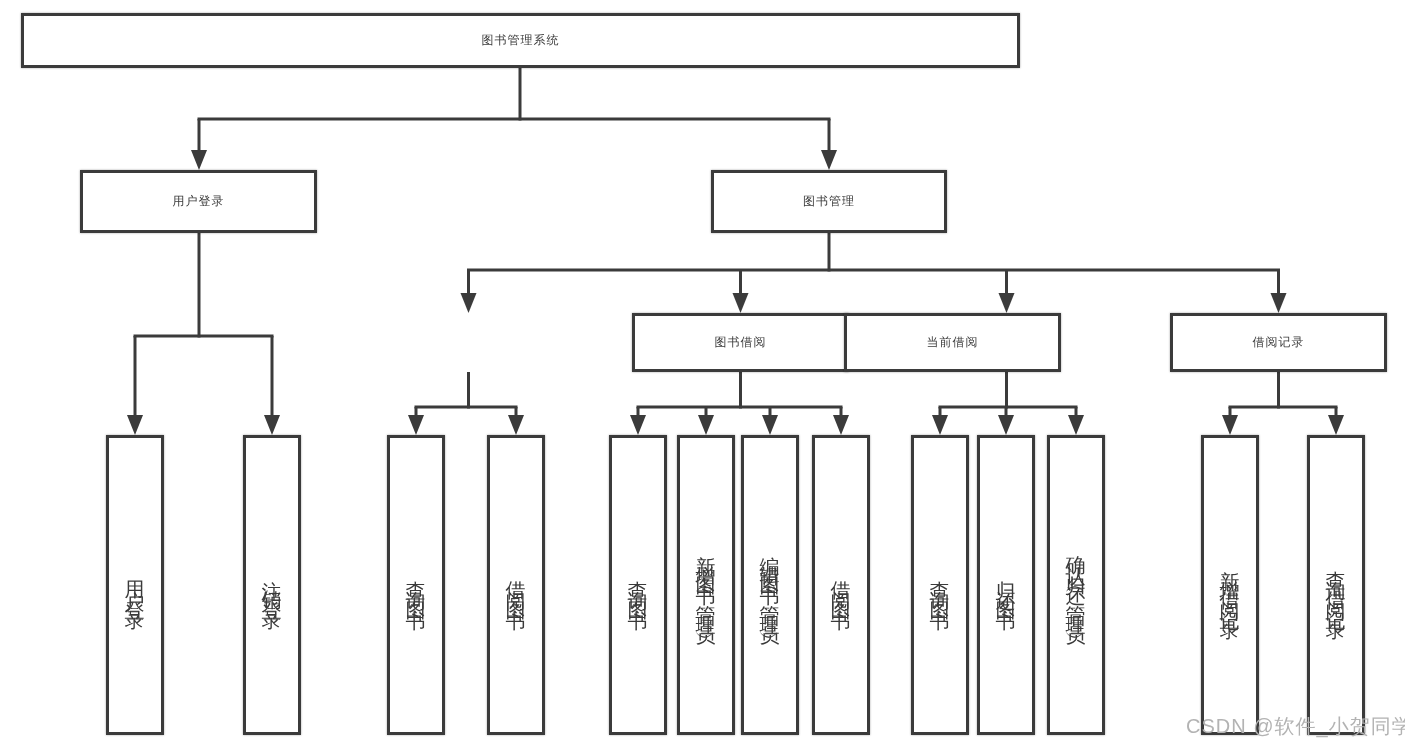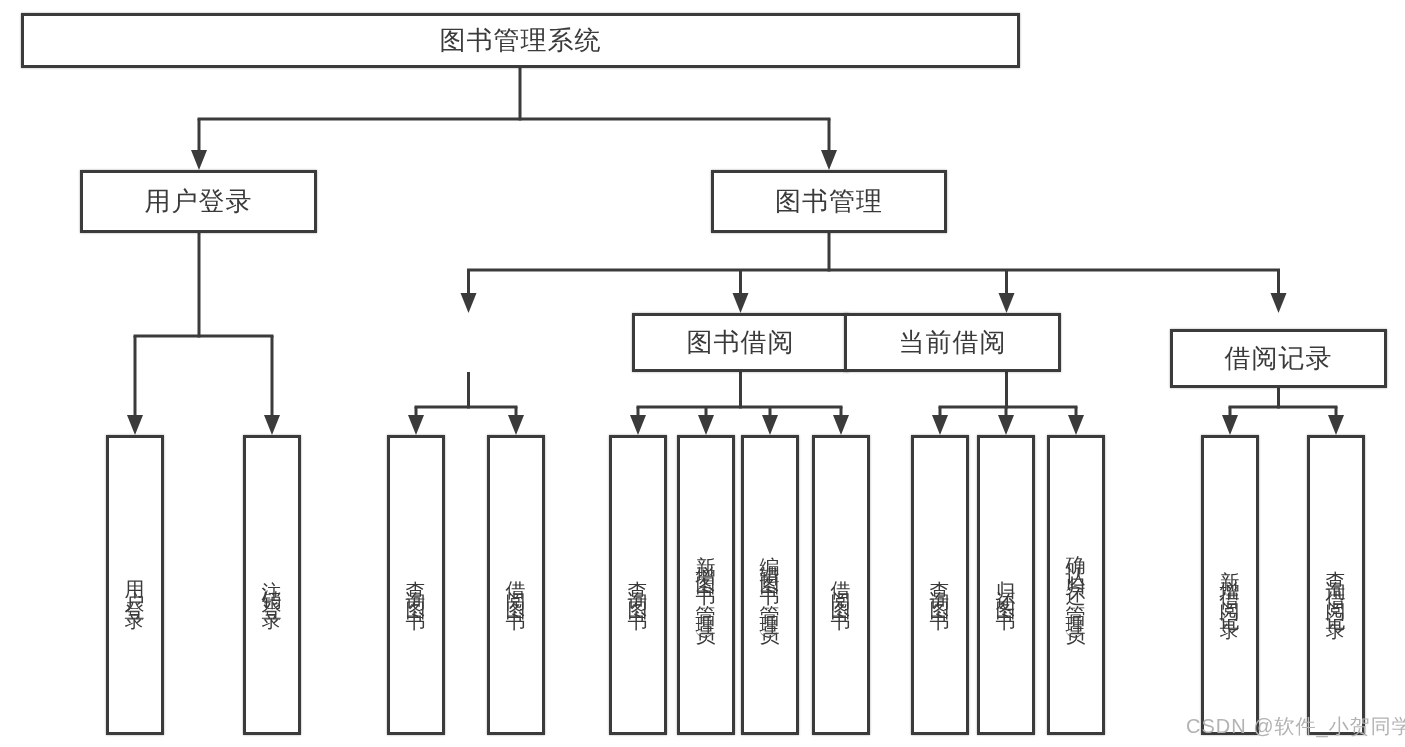--- a/index.html
+++ b/index.html
@@ -11,21 +11,21 @@
     overflow:hidden;
   }
   .wires{position:absolute;left:0;top:0;width:1405px;height:747px;}
   .node{
     position:absolute;
     background:#ffffff;
     border:3px solid #3b3b3b;
     box-shadow:0 0 2px rgba(0,0,0,0.35);
     display:flex;align-items:center;justify-content:center;
     color:#3a3a3a;
-    font-size:26px;
+    font-size:12px;
     letter-spacing:1px;
     box-sizing:border-box;
     z-index:2;
   }
   .leaf{
     font-size:20px;
   }
   .leaf .vtext{
     display:block;
     writing-mode:vertical-rl;
@@ -111,21 +111,21 @@
     <polygon points="1328,415 1344,415 1336,435" stroke="none"></polygon>
   </svg>
 
   <div class="node" style="left:21px;top:13px;width:999px;height:55px;">图书管理系统</div>
 
   <div class="node" style="left:80px;top:170px;width:237px;height:63px;">用户登录</div>
   <div class="node" style="left:711px;top:170px;width:236px;height:63px;text-align:right;">图书管理</div>
 
   <div class="node" style="left:632px;top:313px;width:217px;height:59px;">图书借阅</div>
   <div class="node" style="left:844px;top:313px;width:217px;height:59px;">当前借阅</div>
-  <div class="node" style="left:1170px;top:313px;width:217px;height:59px;margin-top:16px;">借阅记录</div>
+  <div class="node" style="left:1170px;top:313px;width:217px;height:59px;">借阅记录</div>
 
   <div class="node leaf" style="left:106px;top:435px;width:58px;height:300px;">
     <span class="vtext">用户登录</span>
   </div>
   <div class="node leaf" style="left:243px;top:435px;width:58px;height:300px;">
     <span class="vtext">注销登录</span>
   </div>
 
   <div class="node leaf" style="left:387px;top:435px;width:58px;height:300px;">
     <span class="vtext">查询图书</span>

